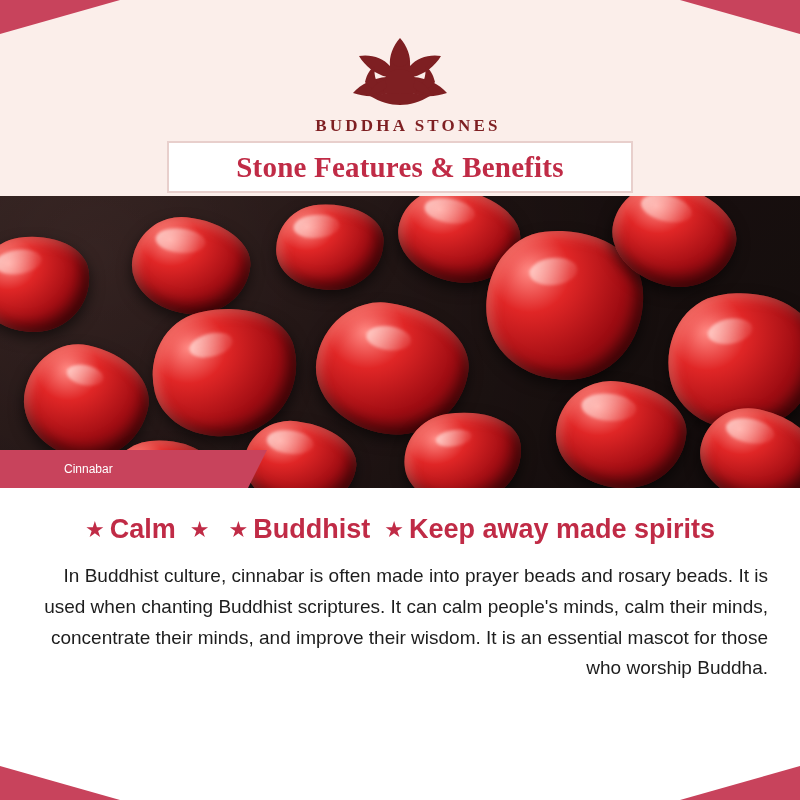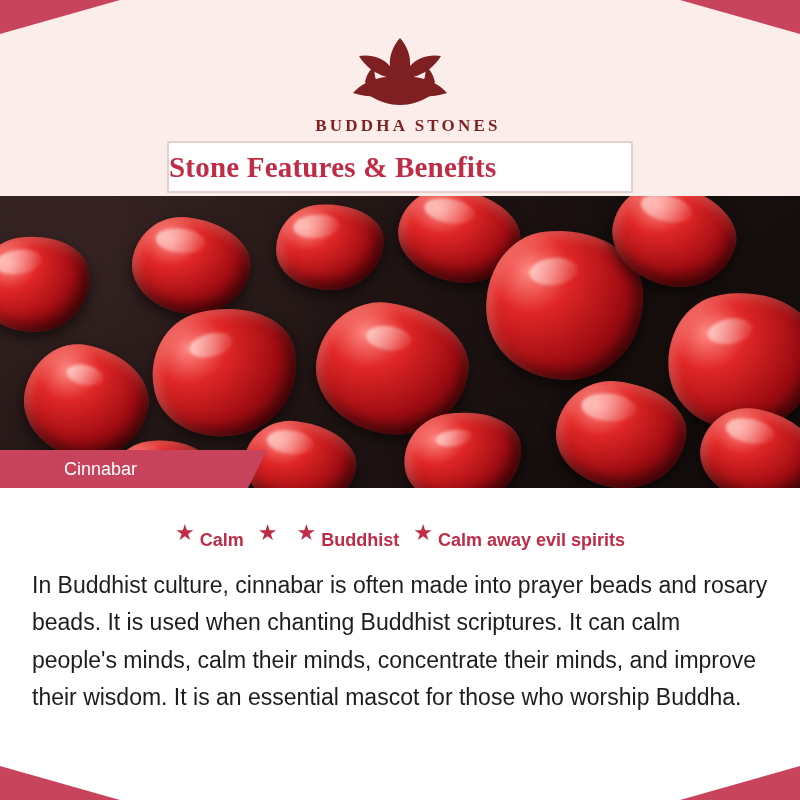--- a/index.html
+++ b/index.html
@@ -75,20 +75,21 @@
   .title-ribbon {
     position: absolute;
     left: 167px;
     width: 466px;
     top: 141px;
     height: 52px;
     background: #ffffff;
     border: 2px solid #e8cfcc;
     display: flex;
     align-items: center;
+    justify-content: center;
     box-sizing: border-box;
     z-index: 6;
   }
   .title-ribbon .title-text {
     font-family: "Liberation Serif", serif;
     font-weight: bold;
     font-size: 29px;
     color: #c02b46;
     letter-spacing: 0.2px;
     white-space: nowrap;
@@ -144,21 +145,21 @@
     bottom: 0;
     height: 38px;
     min-width: 248px;
     background: #c8435c;
     display: flex;
     align-items: center;
     z-index: 4;
   }
   .caption-tab .caption-text {
     color: #ffffff;
-    font-size: 18px;
+    font-size: 12px;
     padding-left: 64px;
     padding-right: 26px;
     font-family: "Liberation Sans", sans-serif;
   }
   .caption-tab::after {
     content: "";
     position: absolute;
     right: -19px;
     top: 0;
     width: 0;
@@ -186,33 +187,32 @@
     white-space: nowrap;
   }
   .benefit .star {
     color: #c02b46;
     font-size: 22px;
     line-height: 1;
     margin-right: 5px;
   }
   .benefit .label {
     color: #c02b46;
-    font-size: 18px;
+    font-size: 27px;
     font-weight: bold;
     font-family: "Liberation Sans", sans-serif;
-    margin-top: 16px;
   }
 
   
   .body-text {
     margin-top: 16px;
-    font-size: 23px;
+    font-size: 19px;
     line-height: 1.62;
     color: #1d1d1d;
-    text-align: left;
+    text-align: right;
     font-family: "Liberation Sans", sans-serif;
   }
 </style>
 </head>
 <body>
 
 <div id="page">
 
   <div class="corner corner-tl"></div>
   <div class="corner corner-tr"></div>
@@ -280,20 +280,20 @@
       </div>
       <div class="benefit">
         <span class="star">★</span>
       </div>
       <div class="benefit">
         <span class="star">★</span>
         <span class="label">Buddhist</span>
       </div>
       <div class="benefit">
         <span class="star">★</span>
-        <span class="label">Calm away evil spirits</span>
+        <span class="label">Keep away made spirits</span>
       </div>
     </div>
 
     <p class="body-text">In Buddhist culture, cinnabar is often made into prayer beads and rosary beads. It is used when chanting Buddhist scriptures. It can calm people's minds, calm their minds, concentrate their minds, and improve their wisdom. It is an essential mascot for those who worship Buddha.</p>
   </div>
 
 </div>
 
 </body></html>

